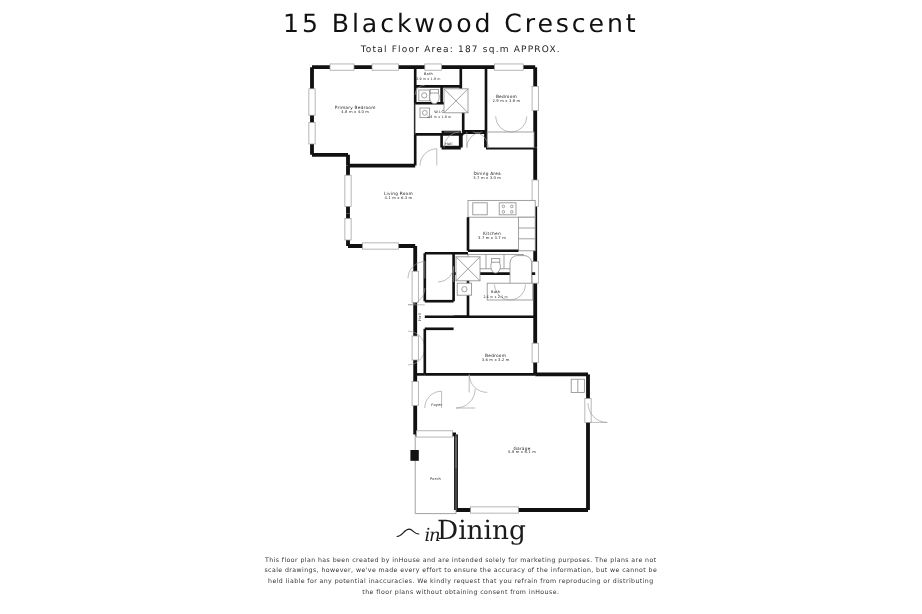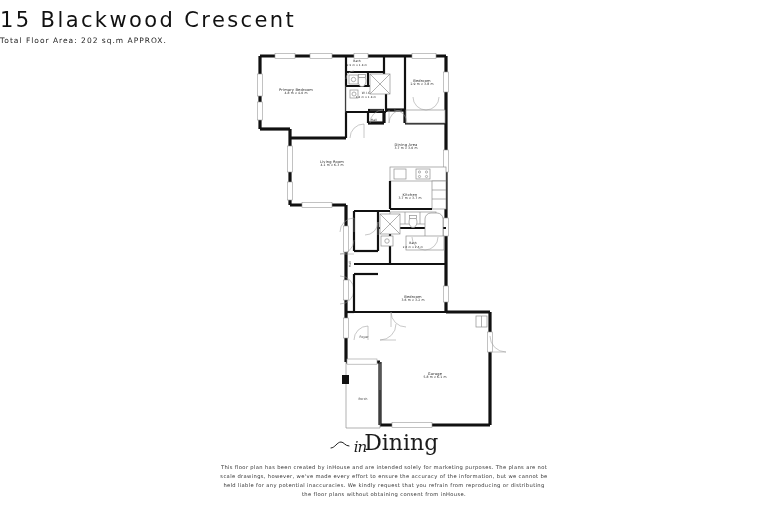--- a/index.html
+++ b/index.html
@@ -5,21 +5,21 @@
   html,body{margin:0;padding:0;background:#ffffff;}
   body{
     width:768px;height:512px;overflow:hidden;
     font-family:"Liberation Sans", sans-serif;
     color:#1a1a1a;
     position:relative;
   }
   #page{position:absolute;inset:0;background:#fff;}
 
   
-  .header{position:absolute;top:0;left:0;width:768px;text-align:left;}
+  .header{position:absolute;top:0;left:0;width:768px;text-align:center;}
   .title{
     font-family:"DejaVu Sans", sans-serif;
     font-size:21px;font-weight:400;letter-spacing:2.4px;
     color:#111;margin-top:8px;line-height:1.15;
   }
   .subtitle{
     font-family:"DejaVu Sans", sans-serif;
     font-size:7.5px;letter-spacing:1.0px;color:#222;margin-top:4px;
   }
 
@@ -63,21 +63,21 @@
     color:#333;text-align:center;
   }
 </style>
 </head>
 <body>
 
 <div id="page">
 
   <div class="header">
     <div class="title">15 Blackwood Crescent</div>
-    <div class="subtitle">Total Floor Area: 202 sq.m APPROX.</div>
+    <div class="subtitle">Total Floor Area: 187 sq.m APPROX.</div>
   </div>
 
   <div id="plan">
     <svg width="270" height="382" viewBox="0 0 270 382" xmlns="http://www.w3.org/2000/svg">
       <defs>
         <style>
           .w  { stroke:#111; stroke-width:3.2; fill:none; stroke-linecap:butt; }
           .w2 { stroke:#111; stroke-width:2.2; fill:none; }
           .t  { stroke:#8f8f8f; stroke-width:0.7; fill:none; }
           .t2 { stroke:#9a9a9a; stroke-width:0.55; fill:none; }

